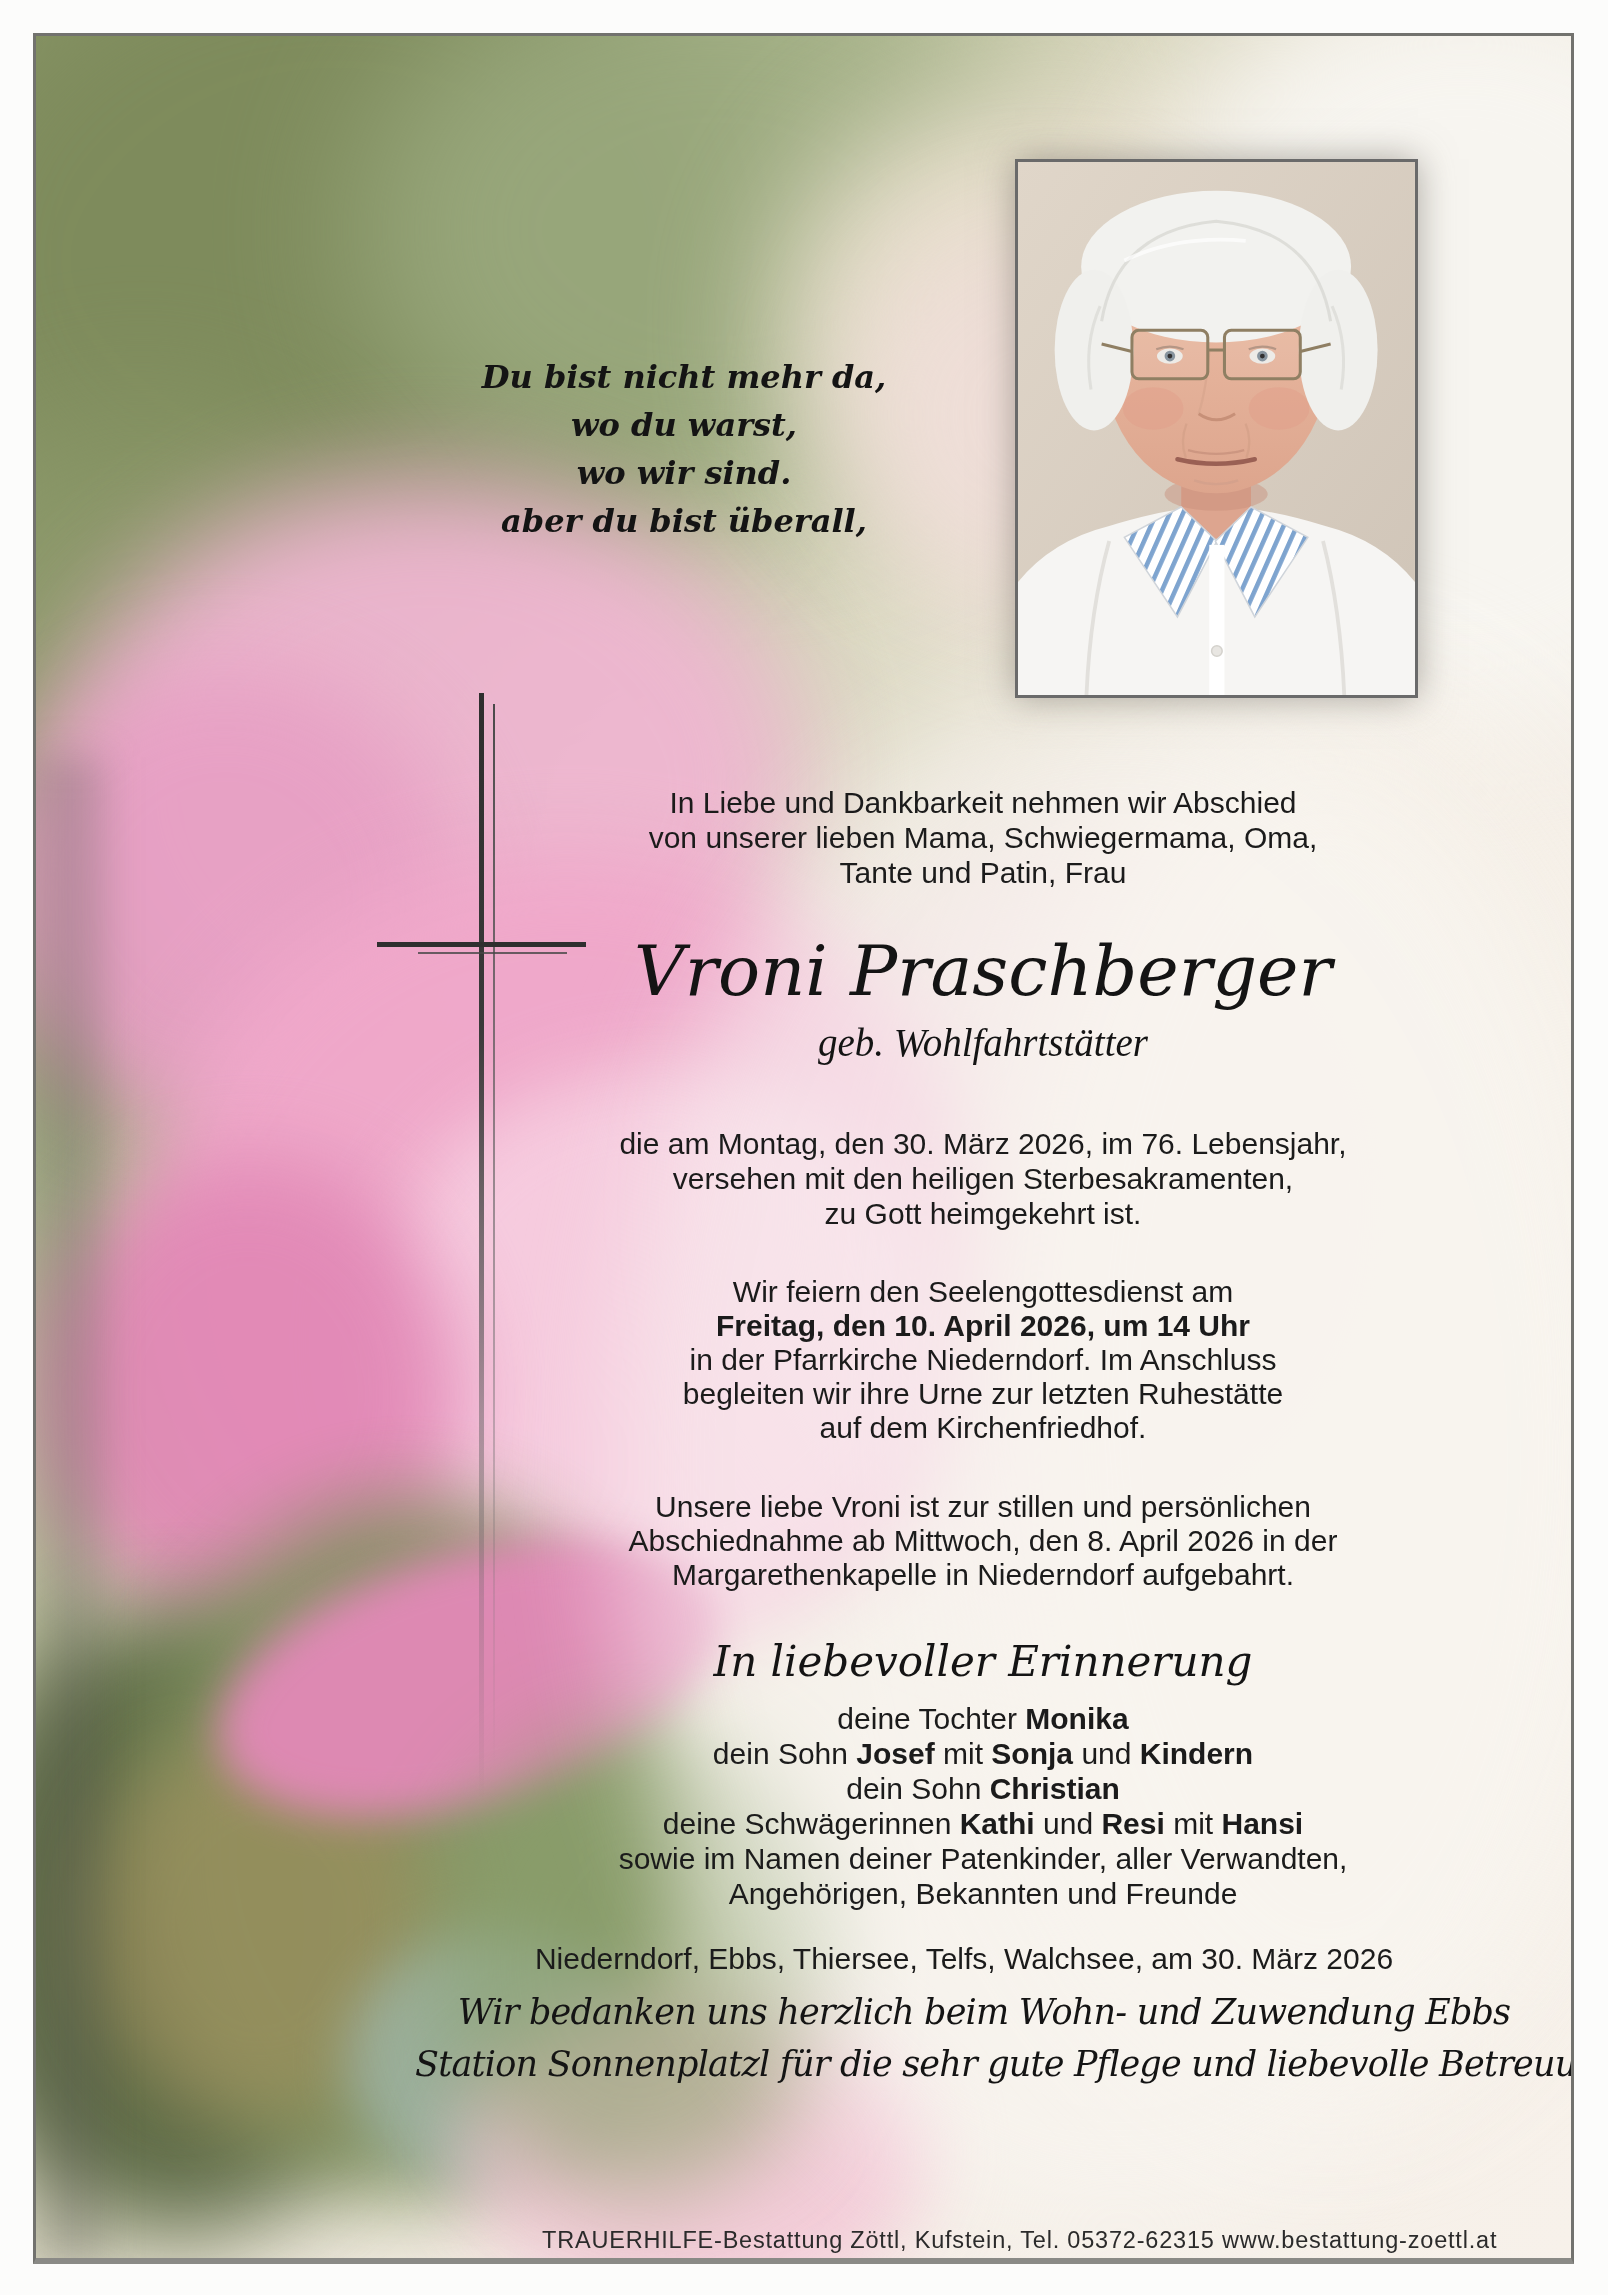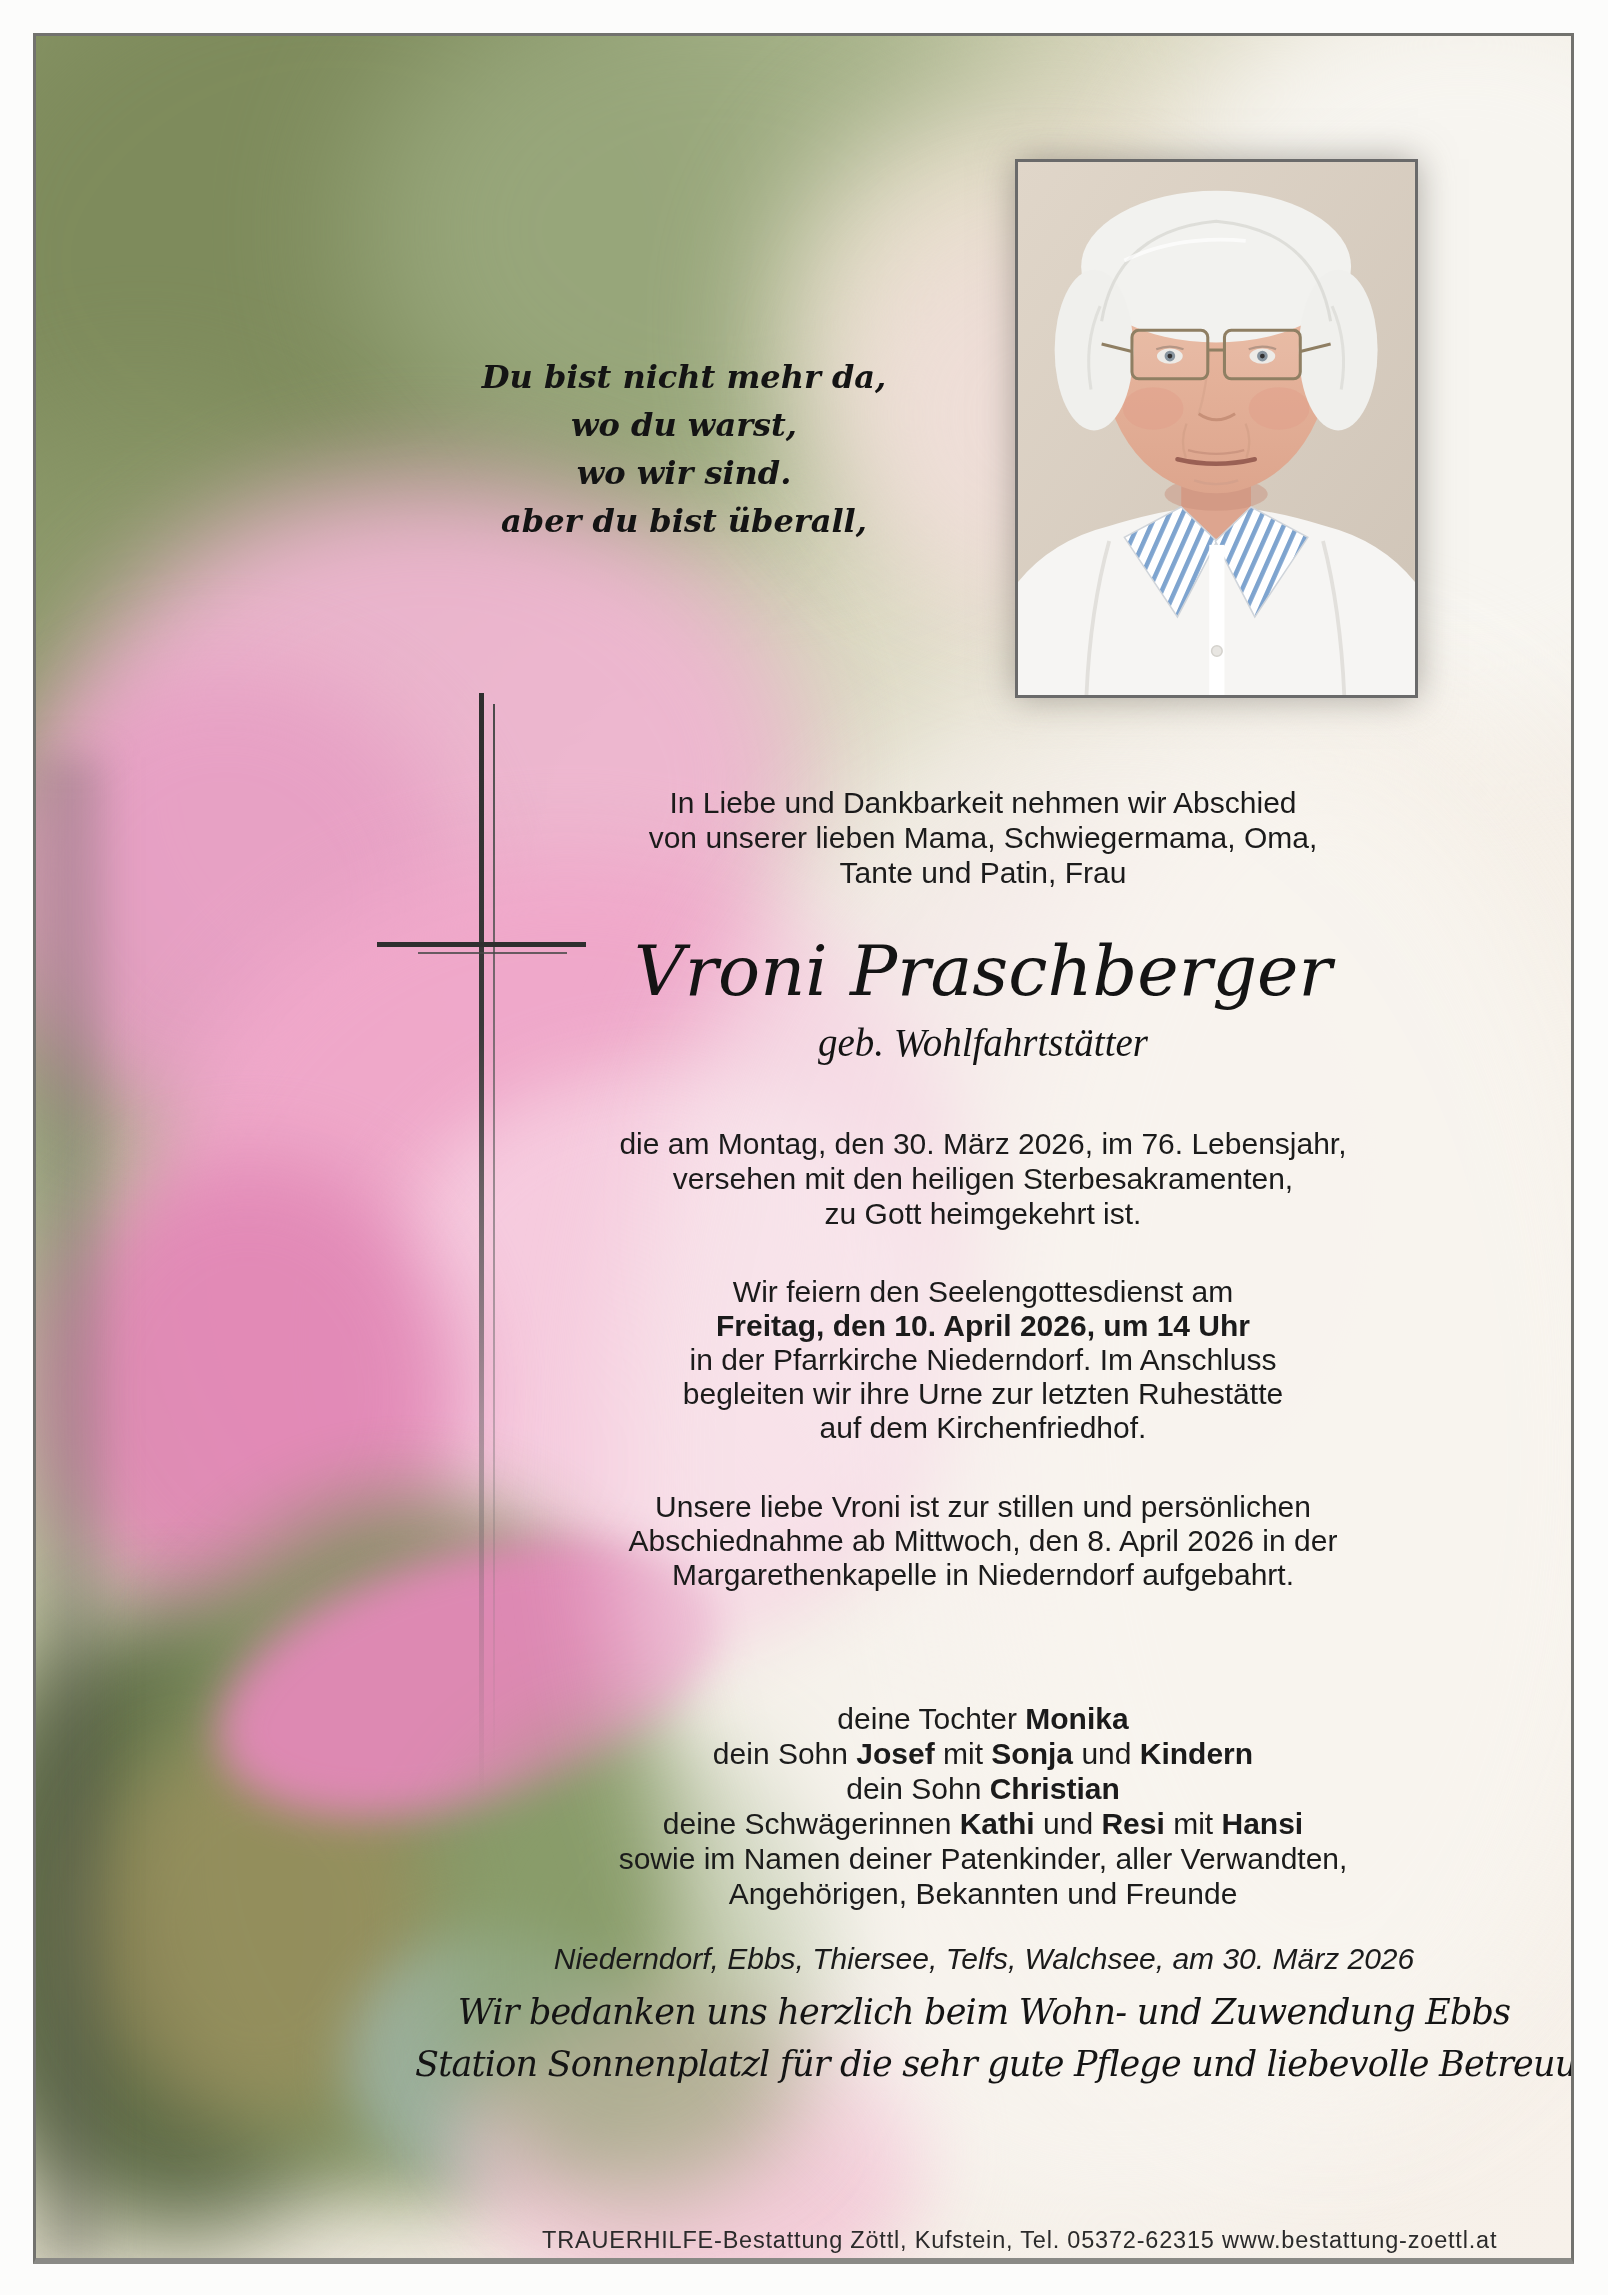--- a/index.html
+++ b/index.html
@@ -172,31 +172,32 @@
     <div>begleiten wir ihre Urne zur letzten Ruhestätte</div>
     <div>auf dem Kirchenfriedhof.</div>
   </div>
 
   <div class="blk svc" style="left:492px;top:1454px;width:910px;">
     <div>Unsere liebe Vroni ist zur stillen und persönlichen</div>
     <div>Abschiednahme ab Mittwoch, den 8. April 2026 in der</div>
     <div>Margarethenkapelle in Niederndorf aufgebahrt.</div>
   </div>
 
+  <div class="blk script heading" style="left:492px;top:1595px;width:910px;">In liebevoller Erinnerung</div>
 
   <div class="blk" style="left:492px;top:1665px;width:910px;">
     <div><span>deine Tochter </span><span class="bold">Monika</span></div>
     <div><span>dein Sohn </span><span class="bold">Josef</span><span> mit </span><span class="bold">Sonja</span><span> und </span><span class="bold">Kindern</span></div>
     <div><span>dein Sohn </span><span class="bold">Christian</span></div>
     <div><span>deine Schwägerinnen </span><span class="bold">Kathi</span><span> und </span><span class="bold">Resi</span><span> mit </span><span class="bold">Hansi</span></div>
     <div><span>sowie im Namen deiner Patenkinder, aller Verwandten,</span></div>
     <div><span>Angehörigen, Bekannten und Freunde</span></div>
   </div>
 
-  <div class="blk" style="left:493px;top:1905px;width:910px;font-style:italic;">Niederndorf, Ebbs, Thiersee, Telfs, Walchsee, am 30. März 2026</div>
+  <div class="blk" style="left:473px;top:1905px;width:910px;">Niederndorf, Ebbs, Thiersee, Telfs, Walchsee, am 30. März 2026</div>
 
   <div class="blk script thanks" style="left:379px;top:1950px;width:1138px;">
     <div>Wir bedanken uns herzlich beim Wohn- und Zuwendung Ebbs</div>
     <div>Station Sonnenplatzl für die sehr gute Pflege und liebevolle Betreuung.</div>
   </div>
 
 
   <div class="blk footerline" style="left:506px;top:2186px;width:910px;">TRAUERHILFE-Bestattung Zöttl, Kufstein, Tel. 05372-62315 www.bestattung-zoettl.at</div>
 
 </div>

